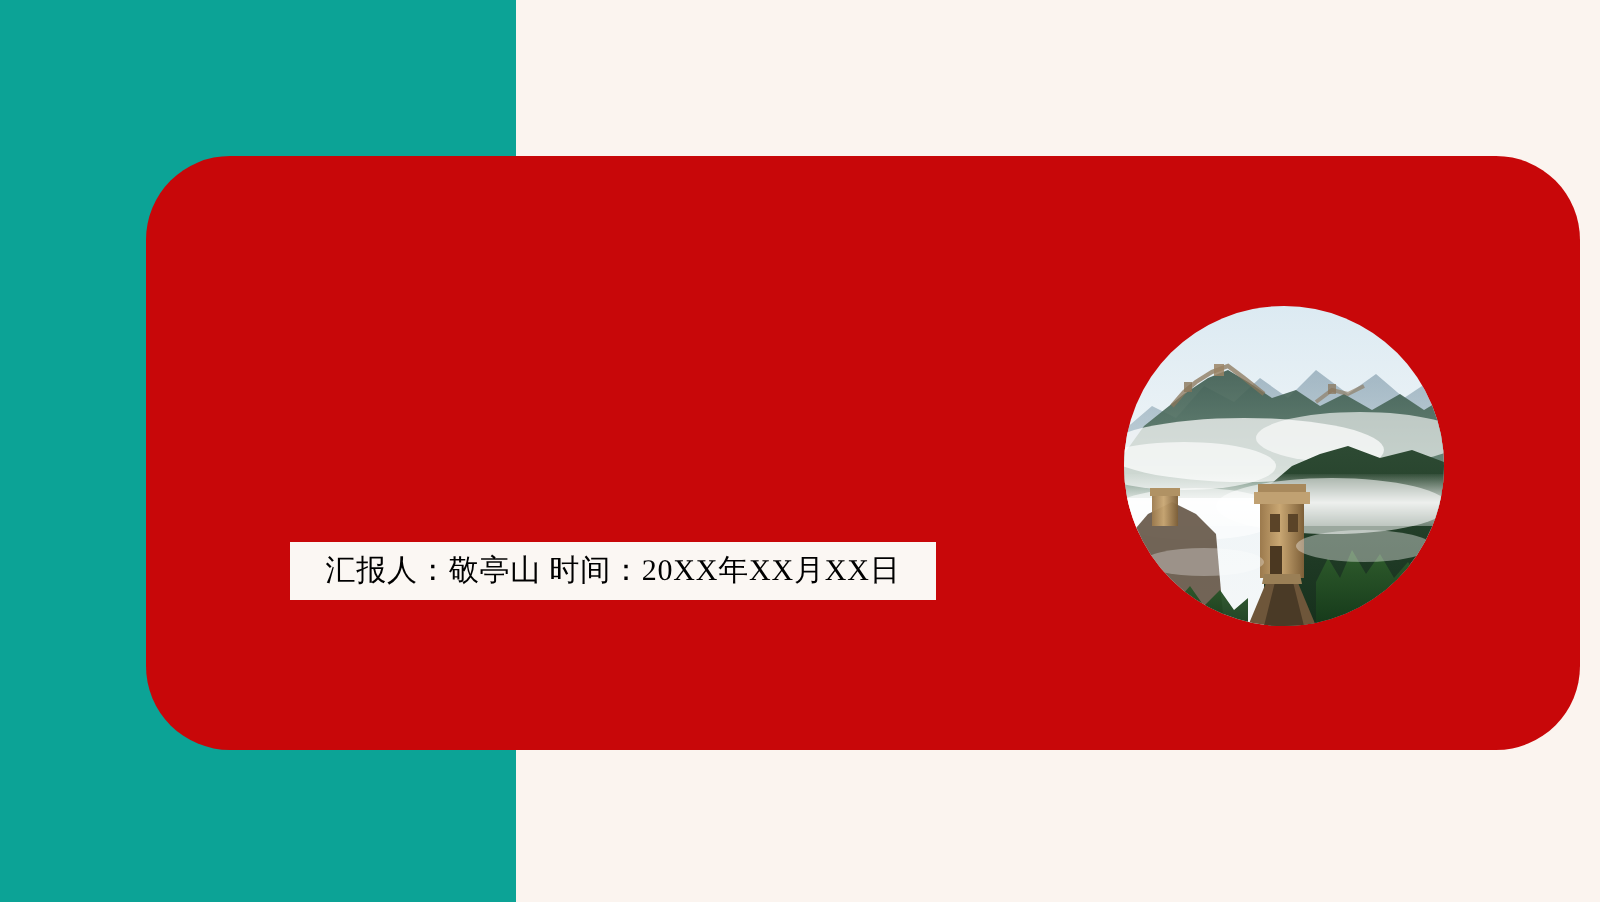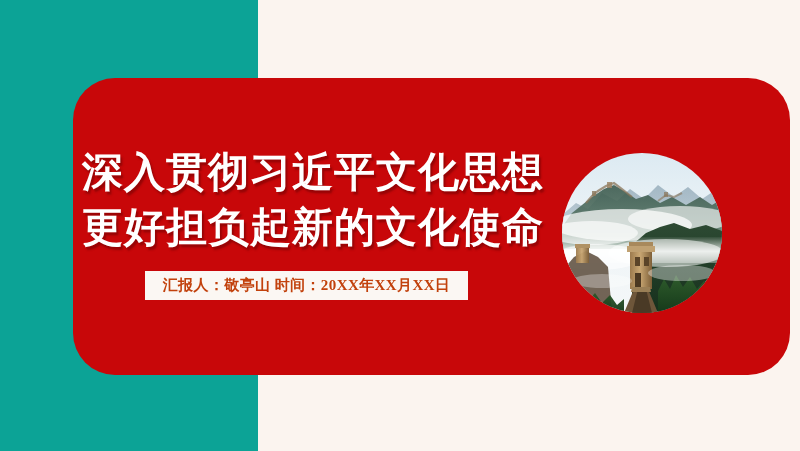--- a/index.html
+++ b/index.html
@@ -69,23 +69,23 @@
     width: 323px;
     height: 29px;
     background: #FBF7F3;
     display: flex;
     align-items: center;
     justify-content: center;
   }
 
   .subtitle-text {
     font-family: "Liberation Serif", "DejaVu Serif", serif;
-    font-weight: bold;
+    font-weight: normal;
     font-size: 15px;
-    color: #c2410c;
+    color: #000000;
     letter-spacing: 0.4px;
     white-space: nowrap;
   }
 
   
   .photo-circle {
     position: absolute;
     left: 562px;
     top: 153px;
     width: 160px;
@@ -102,24 +102,20 @@
 </style>
 </head>
 <body>
 
 <div class="slide">
 
   <div class="teal-panel"></div>
 
   <div class="red-card"></div>
 
-  <div class="title-block">
-    <div class="title-line">深入贯彻习近平文化思想</div>
-    <div class="title-line">更好担负起新的文化使命</div>
-  </div>
 
   <div class="subtitle-bar">
     <span class="subtitle-text">汇报人：敬亭山 时间：20XX年XX月XX日</span>
   </div>
 
   <div class="photo-circle">
     <svg class="photo-svg" viewBox="0 0 160 160" xmlns="http://www.w3.org/2000/svg">
       <defs>
         <linearGradient id="skyGrad" x1="0" y1="0" x2="0" y2="1">
           <stop offset="0%" stop-color="#dceaf2"></stop>

